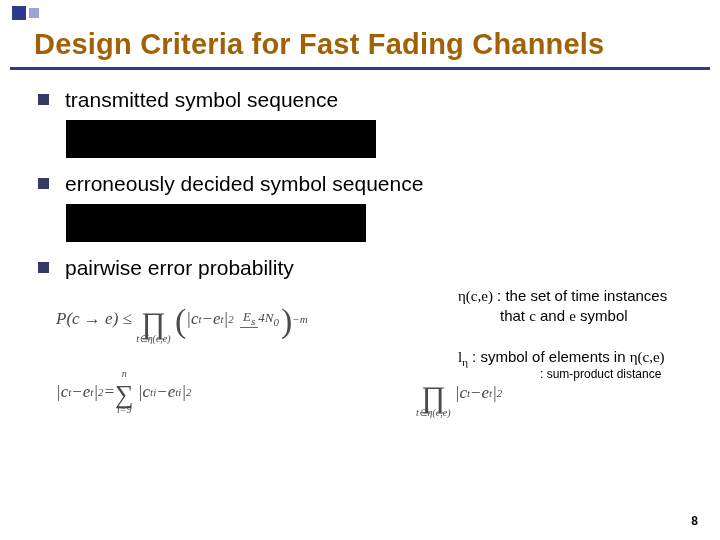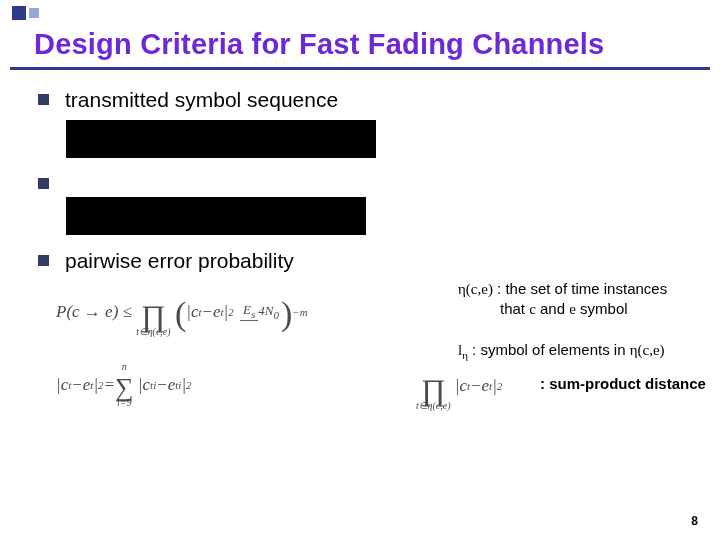--- a/index.html
+++ b/index.html
@@ -21,21 +21,21 @@
   .sq1 { background: #2e3a8c; }
   .sq2 { background: #9aa4d6; width: 10px; height: 10px; margin-top: 2px; }
   .header {
     padding: 28px 24px 6px 24px;
     border-bottom: 3px solid #2e3a8c;
     margin: 0 10px;
   }
   .title {
     font-size: 29px;
     font-weight: bold;
-    color: #6d28d9;
+    color: #a16207;
     letter-spacing: 0.2px;
   }
   .content {
     padding: 18px 14px 0 38px;
   }
   .bullet-row {
     display: flex;
     align-items: flex-start;
     margin-bottom: 8px;
   }
@@ -97,23 +97,22 @@
     position: absolute;
     left: 378px;
     top: 78px;
     height: 50px;
     display: flex;
     align-items: center;
   }
   .note3 {
     position: absolute;
     left: 502px;
-    top: 92px;
-    font-size: 15px;
-    font-weight: bold;
+    top: 77px;
+    font-size: 12px;
   }
   .pagenum {
     position: absolute;
     bottom: 12px;
     right: 22px;
     font-size: 12px;
     font-weight: bold;
   }
   .prod { font-size: 30px; font-style: normal; display: inline-block; transform: translateY(4px); }
   .sub { font-size: 11px; vertical-align: sub; }
@@ -151,20 +150,21 @@
 <div class="content">
 
   <div class="bullet-row">
     <div class="bmark"></div>
     <div class="btext">transmitted symbol sequence</div>
   </div>
   <div class="blackbox bb1"></div>
 
   <div class="bullet-row">
     <div class="bmark"></div>
+    <div class="btext">erroneously decided symbol sequence</div>
   </div>
   <div class="blackbox bb2"></div>
 
   <div class="bullet-row">
     <div class="bmark"></div>
     <div class="btext">pairwise error probability</div>
   </div>
 
   <div class="formula-area">
 

